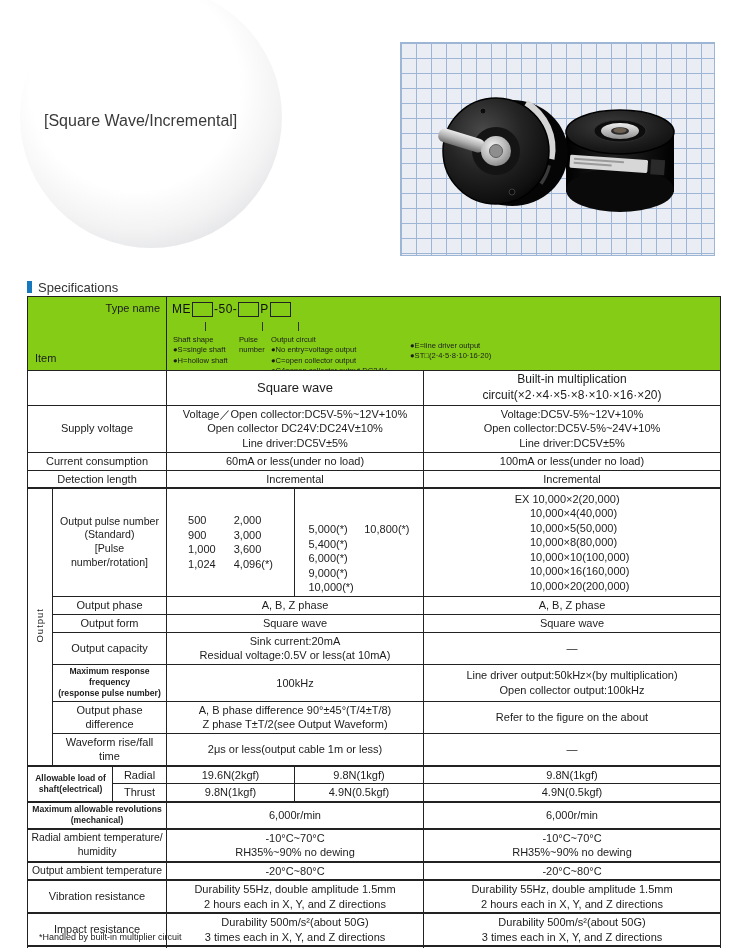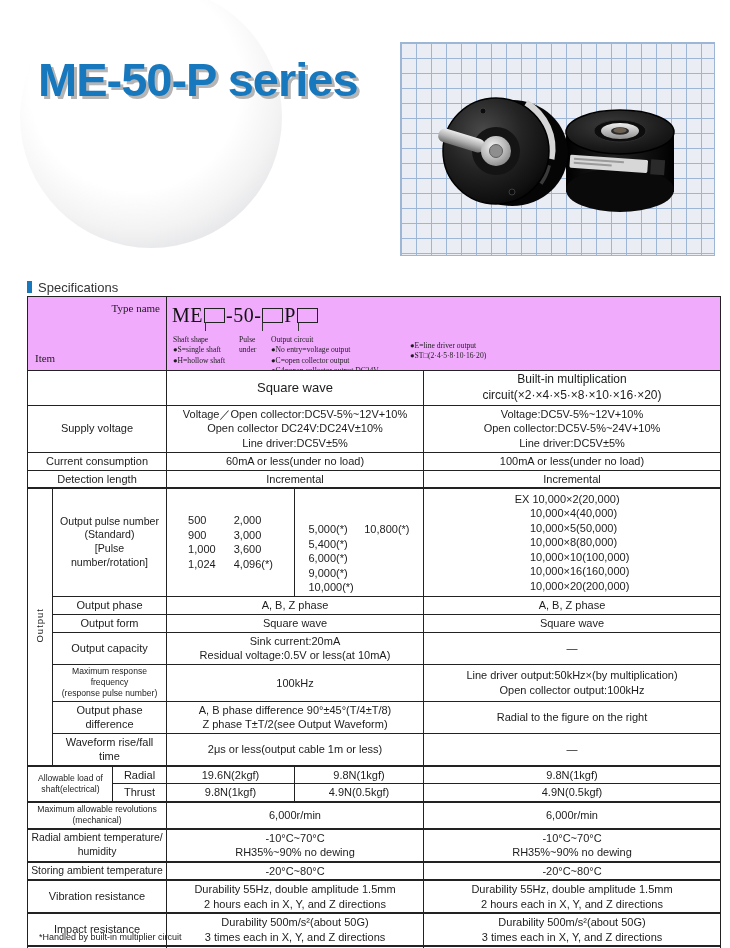--- a/index.html
+++ b/index.html
@@ -22,51 +22,51 @@
   
   .spec-head{position:absolute;left:27px;top:280px;font-size:13px;color:#333;}
   .spec-bar{display:inline-block;width:5px;height:12px;background:#1778be;margin-right:6px;vertical-align:-1px;}
 
   table.spec{position:absolute;left:27px;top:296px;border-collapse:collapse;table-layout:fixed;
     font-size:11px;color:#1c1c1c;}
   table.spec td{border:1px solid #222;vertical-align:middle;text-align:center;padding:1px 3px;line-height:1.32;overflow:hidden;}
   table.spec{border:1px solid #222;border-bottom-width:2px;}
   tr.h18{height:18px} tr.h32{height:32px} tr.h47{height:47px} tr.h74{height:74px} tr.h91{height:91px}
   td.lab{text-align:left;padding-left:7px;}
-  td.small{font-size:8.6px;line-height:1.25;}
-  td.band{background:#f0abfc;position:relative;padding:0;font-family:Liberation Serif, serif;}
+  td.small{font-size:8.6px;line-height:1.25;font-weight:bold;}
+  td.band{background:#84cc16;position:relative;padding:0;}
   .pl{white-space:pre-line;}
   .pre{display:inline-block;text-align:left;white-space:pre;}
   tr.t2 td{border-top-width:2px;}
   td.swhdr{font-size:13px;}
   td.bmhdr{font-size:12px;padding:0 2px;}
   td.vert{padding:0;width:18px;}
   td.vert span{writing-mode:vertical-rl;transform:rotate(180deg);font-size:9.5px;letter-spacing:1px;color:#222;}
 
   
   .corner-type{position:absolute;right:6px;top:4px;font-size:11px;}
   .corner-item{position:absolute;left:7px;bottom:4px;font-size:11px;}
-  .tcode{position:absolute;left:5px;top:5px;font-size:20px;letter-spacing:0.5px;color:#111;display:flex;align-items:center;}
+  .tcode{position:absolute;left:5px;top:5px;font-size:12px;letter-spacing:0.5px;color:#111;display:flex;align-items:center;}
   .tbox{display:inline-block;width:19px;height:13px;border:1px solid #222;margin:0 1px;}
   .tick{position:absolute;width:1px;background:#333;height:9px;top:25px;}
   .ann{position:absolute;font-size:7.6px;line-height:1.35;text-align:left;color:#1c1c1c;}
   .ann .ttl{display:block;}
 
   .pulse-flex{display:flex;justify-content:space-evenly;align-items:flex-start;width:100%;}
   .pulse-flex .pre{}
   .pulse-flex .left{text-align:left;margin-top:32px;}
 
   .footnote{position:absolute;left:27px;top:932px;font-size:9px;color:#222;padding-left:12px;}
 </style>
 </head>
 <body>
 
 <div class="hero">
   <div class="hero-circle"></div>
-  <div class="hero-title">ME-50-P series</div>
+  <div class="hero-sub">[Square Wave/Incremental]</div>
 </div>
 
 <div class="photo">
   <svg width="313" height="212" viewBox="0 0 313 212">
     <defs>
       <radialGradient id="faceG" cx="38%" cy="32%" r="80%">
         <stop offset="0%" stop-color="#4a4a4a"></stop>
           <stop offset="45%" stop-color="#242424"></stop>
         <stop offset="80%" stop-color="#101010"></stop>
           <stop offset="100%" stop-color="#000"></stop>
@@ -161,21 +161,21 @@
       </div>
       <div class="tick" style="left:38px"></div>
       <div class="tick" style="left:95px"></div>
       <div class="tick" style="left:131px"></div>
       <div class="ann" style="left:6px;top:38px">
         <span class="ttl">Shaft shape</span>
         <span class="pl">●S=single shaft
 ●H=hollow shaft</span>
       </div>
       <div class="ann pl" style="left:72px;top:38px">Pulse
-under</div>
+number</div>
       <div class="ann" style="left:104px;top:38px">
         <span class="ttl">Output circuit</span>
         <span class="pl">●No entry=voltage output
 ●C=open collector output
 ●C4=open collector output DC24V</span>
       </div>
       <div class="ann pl" style="left:243px;top:44px">●E=line driver output
 ●ST□(2·4·5·8·10·16·20)</div>
     </td>
   </tr>
@@ -268,21 +268,21 @@
 (response pulse number)</td>
     <td colspan="2">100kHz</td>
     <td class="pl">Line driver output:50kHz×(by multiplication)
 Open collector output:100kHz</td>
   </tr>
 
   <tr class="h32">
     <td colspan="2" class="lab">Output phase difference</td>
     <td colspan="2" class="pl">A, B phase difference 90°±45°(T/4±T/8)
 Z phase T±T/2(see Output Waveform)</td>
-    <td>Radial to the figure on the right</td>
+    <td>Refer to the figure on the about</td>
   </tr>
 
   <tr class="h18">
     <td colspan="2" class="lab">Waveform rise/fall time</td>
     <td colspan="2">2μs or less(output cable 1m or less)</td>
     <td>—</td>
   </tr>
 
   <tr class="h18 t2">
     <td colspan="2" rowspan="2" class="lab small pl" style="padding-left:4px">Allowable load of
@@ -310,21 +310,21 @@
   <tr class="h32 t2">
     <td colspan="3" class="lab pl" style="font-size:10.4px">Radial ambient temperature/
 humidity</td>
     <td colspan="2" class="pl">-10°C~70°C
 RH35%~90% no dewing</td>
     <td class="pl">-10°C~70°C
 RH35%~90% no dewing</td>
   </tr>
 
   <tr class="h18 t2">
-    <td colspan="3" class="lab" style="font-size:10.4px">Storing ambient temperature</td>
+    <td colspan="3" class="lab" style="font-size:10.4px">Output ambient temperature</td>
     <td colspan="2">-20°C~80°C</td>
     <td>-20°C~80°C</td>
   </tr>
 
   <tr class="h32 t2">
     <td colspan="3" class="lab">Vibration resistance</td>
     <td colspan="2" class="pl">Durability 55Hz, double amplitude 1.5mm
 2 hours each in X, Y, and Z directions</td>
     <td class="pl">Durability 55Hz, double amplitude 1.5mm
 2 hours each in X, Y, and Z directions</td>

